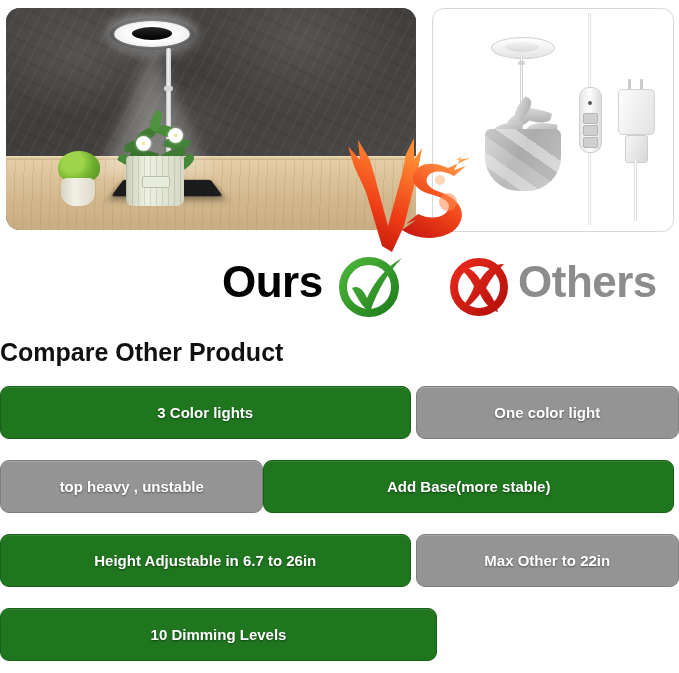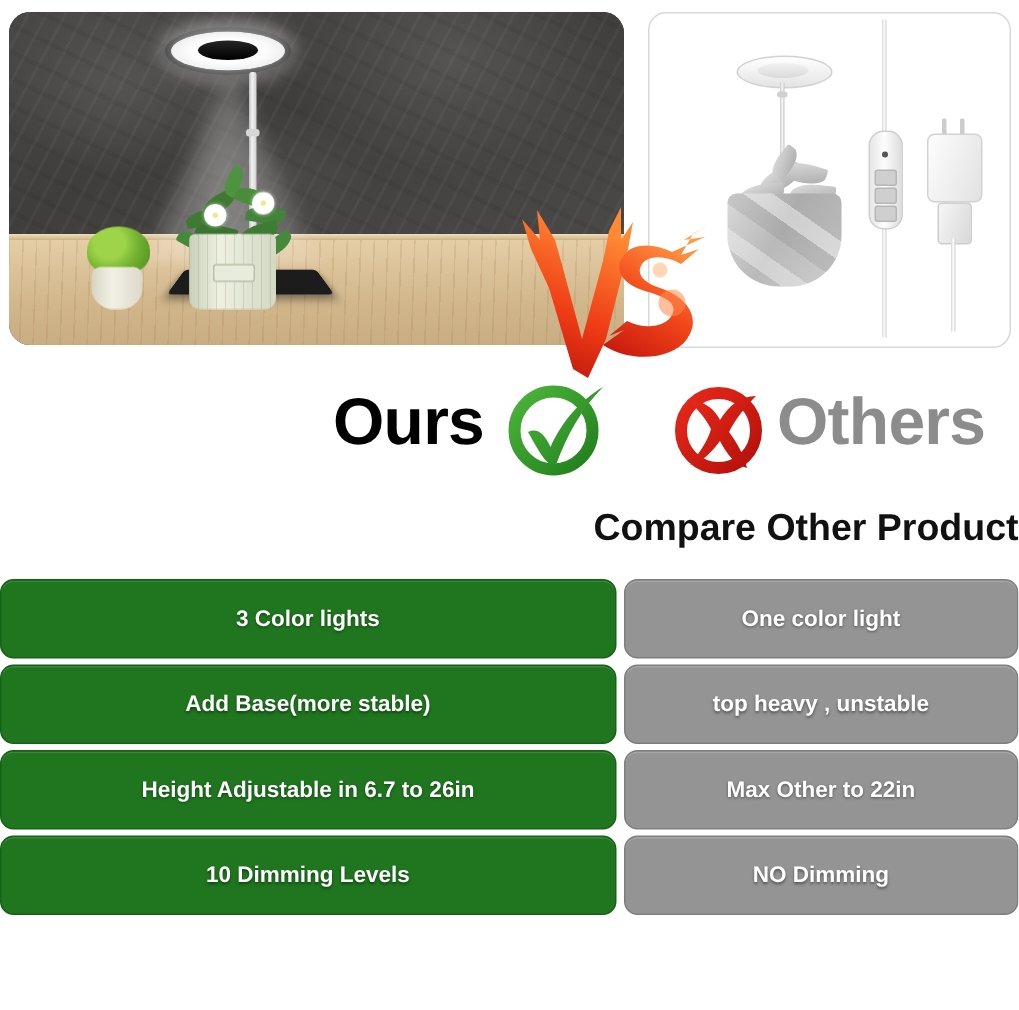--- a/index.html
+++ b/index.html
@@ -188,26 +188,26 @@
   .lbl-others{
     position:absolute;left:518px;top:4px;font-size:44px;font-weight:bold;
     color:#8c8c8c;letter-spacing:-.5px;line-height:1;text-align:right;
   }
   .badge-check{position:absolute;left:336px;top:-2px;width:72px;height:64px;}
   .badge-x{position:absolute;left:446px;top:0px;width:72px;height:62px;}
 
   
   .heading{
     position:absolute;left:0;top:338px;width:679px;
-    text-align:right;font-size:25px;font-weight:bold;color:#111111;
+    text-align:left;font-size:25px;font-weight:bold;color:#111111;
   }
 
   
   .table{position:absolute;left:0;top:386px;width:679px;}
-  .row{display:flex;align-items:stretch;height:53px;margin-bottom:4px;}
+  .row{display:flex;align-items:stretch;height:53px;margin-bottom:21px;}
   .cell{
     display:flex;align-items:center;justify-content:center;
     text-align:center;color:#ffffff;font-weight:bold;font-size:15px;
     border-radius:9px;
     text-shadow:0 1px 2px rgba(0,0,0,.45);
     box-sizing:border-box;padding:2px 8px;
   }
   .cell-ours{
     width:437px;margin-right:5px;
     background:#1f761f;
@@ -352,24 +352,23 @@
 </div>
 
 <div class="heading">Compare Other Product</div>
 
 <div class="table">
     <div class="row">
       <div class="cell cell-ours">3 Color lights</div>
       <div class="cell cell-other">One color light</div>
     </div>
     <div class="row">
+      <div class="cell cell-other">top heavy , unstable</div>
       <div class="cell cell-ours">Add Base(more stable)</div>
-      <div class="cell cell-other">top heavy , unstable</div>
     </div>
     <div class="row">
       <div class="cell cell-ours">Height Adjustable in 6.7 to 26in</div>
       <div class="cell cell-other">Max Other to 22in</div>
     </div>
     <div class="row">
       <div class="cell cell-ours">10 Dimming Levels</div>
-      <div class="cell cell-other">NO Dimming</div>
     </div>
   </div>
 
 </body></html>

